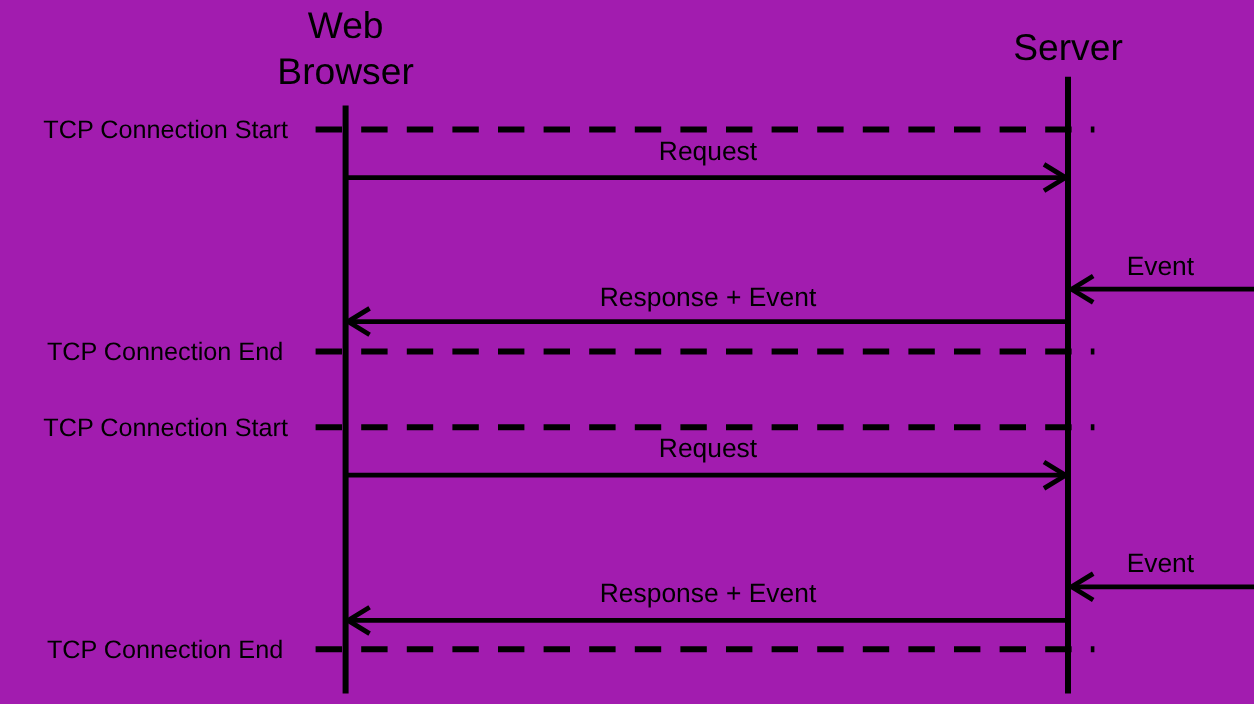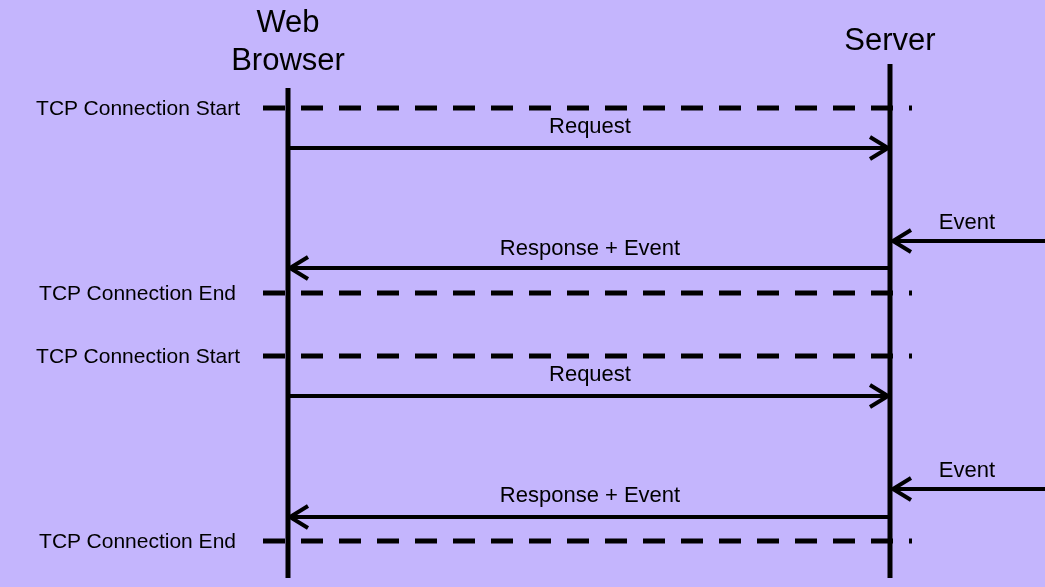--- a/index.html
+++ b/index.html
@@ -4,21 +4,21 @@
 <style>
   html, body {
     margin: 0;
     padding: 0;
     background: #ffffff;
   }
   #diagram-root {
     position: relative;
     width: 1045px;
     height: 587px;
-    background: #c4b5fd;
+    background: #a21caf;
     font-family: "Liberation Sans", sans-serif;
     overflow: hidden;
   }
   svg.layer {
     position: absolute;
     top: 0;
     left: 0;
     width: 1045px;
     height: 587px;
     display: block;

